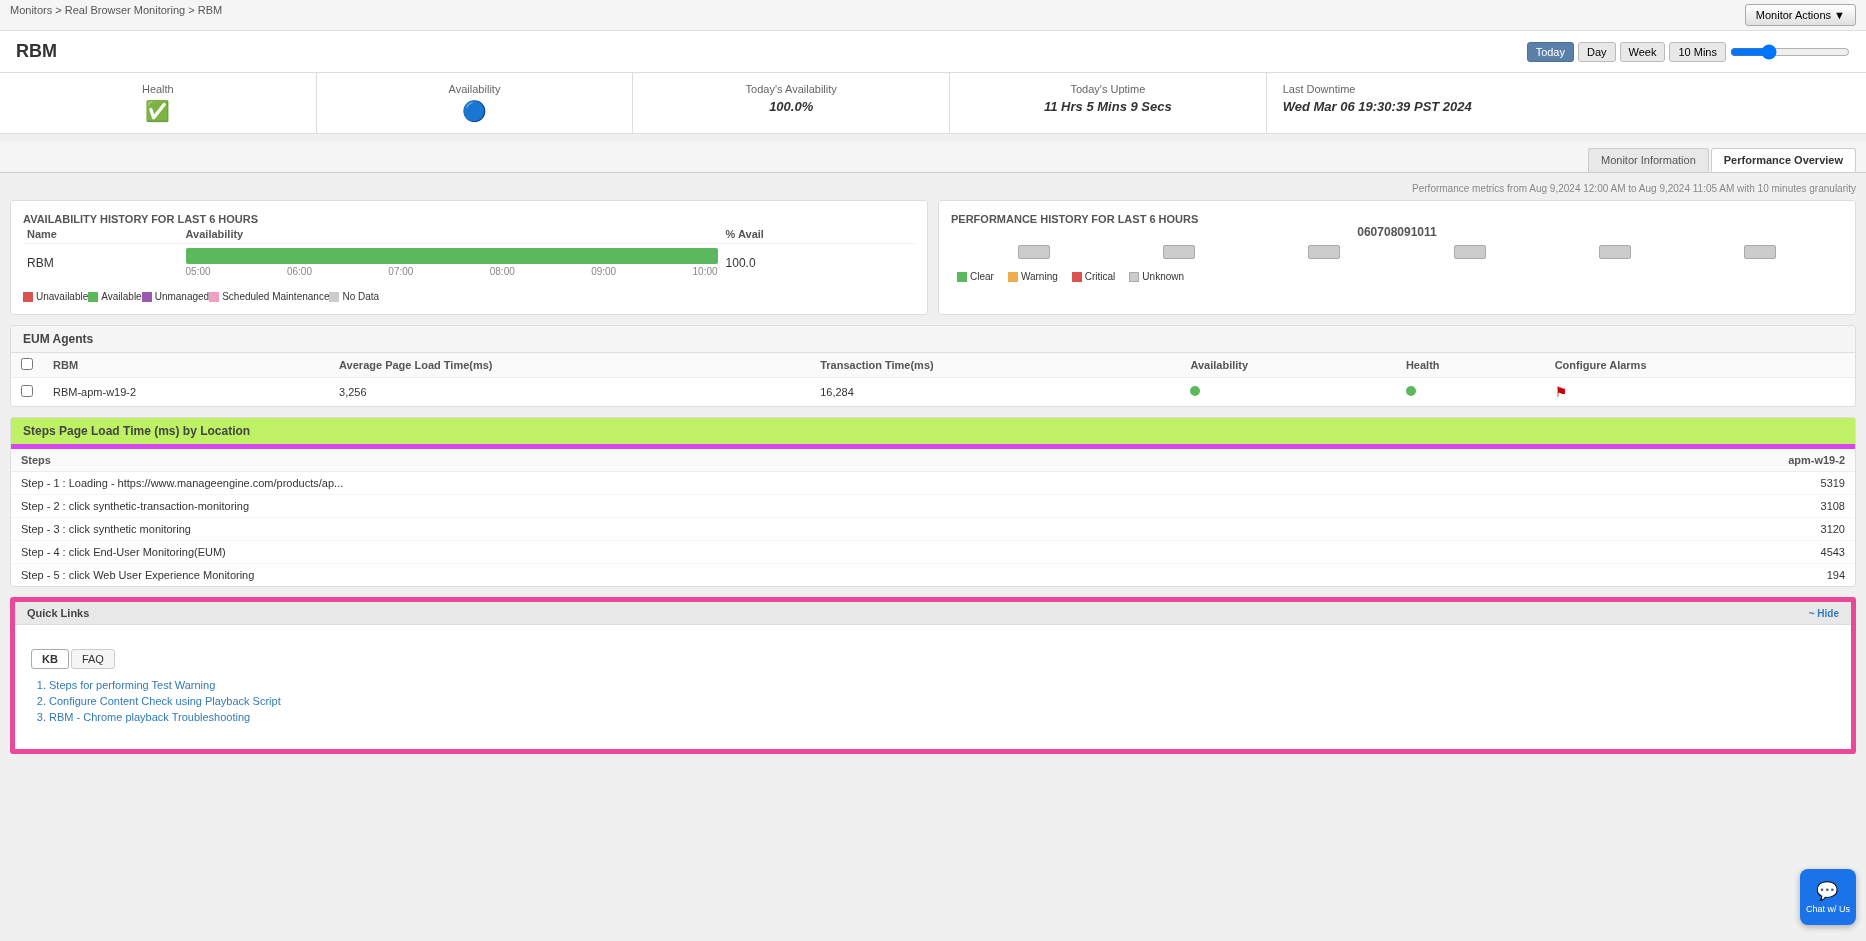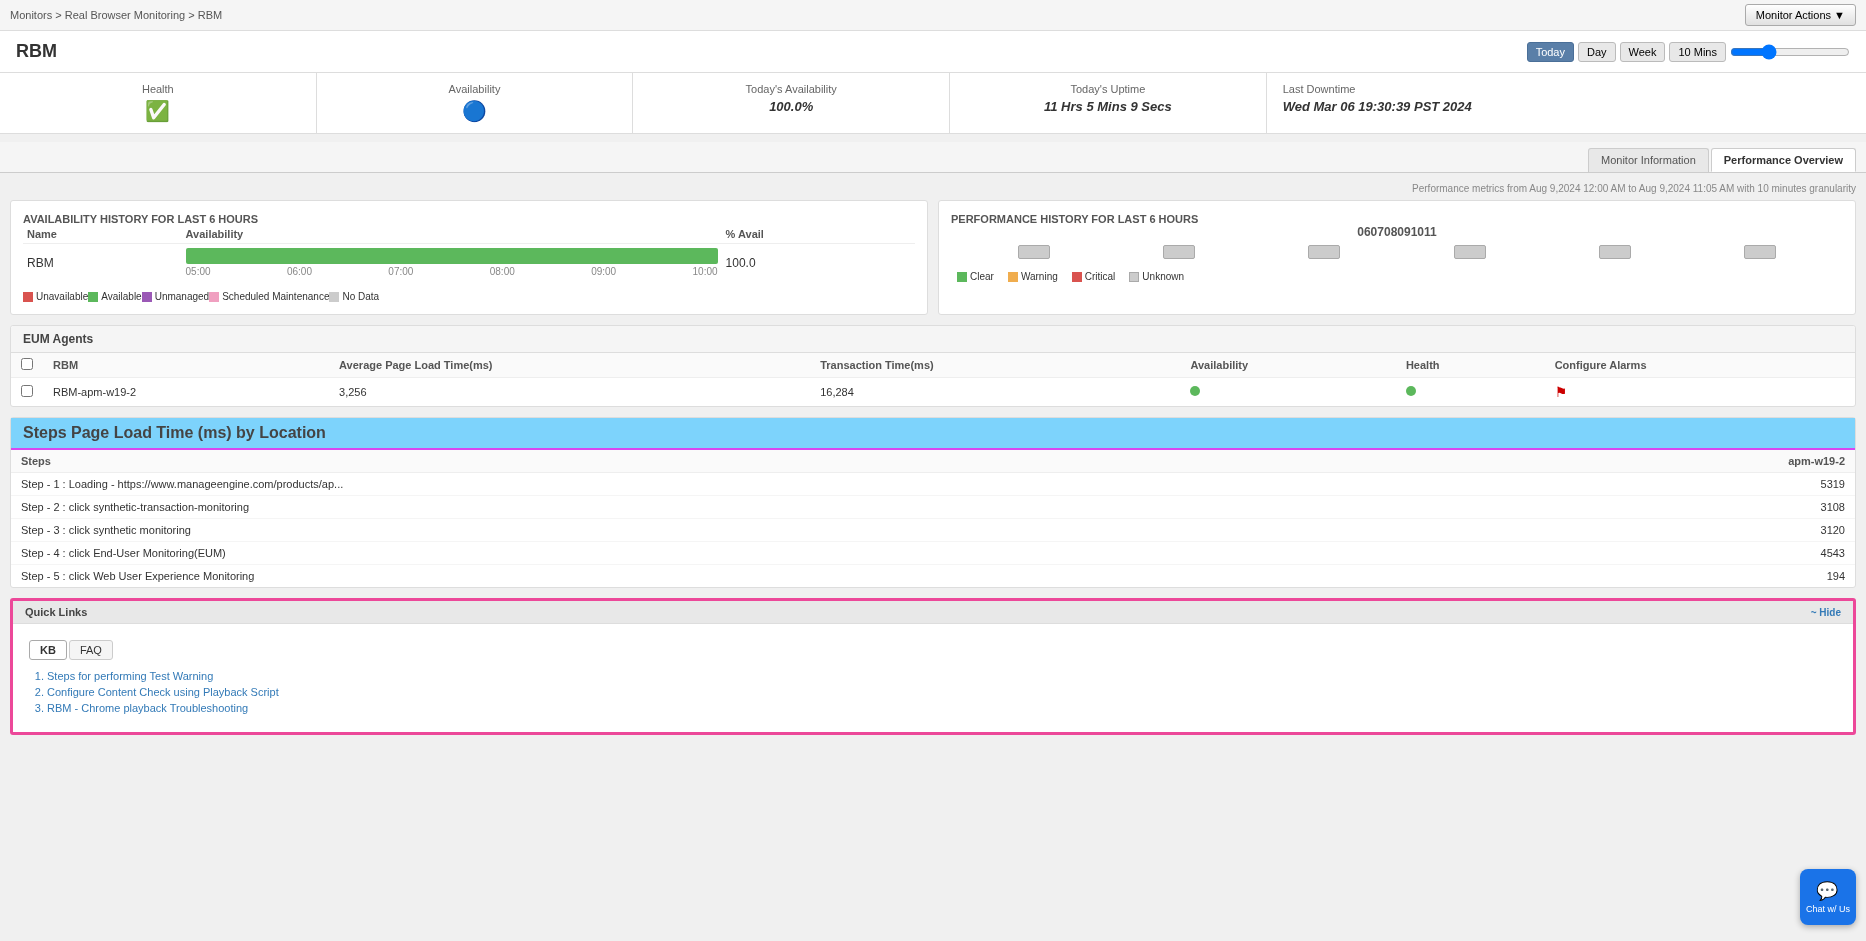--- a/index.html
+++ b/index.html
@@ -1,19 +1,19 @@
 <!DOCTYPE html>
 <html><head>
   <meta charset="utf-8">
   <style>
     * { box-sizing: border-box; margin: 0; padding: 0; }
     body { font-family: Arial, sans-serif; font-size: 12px; color: #333; background: #f0f0f0; }
 
     
-    .top-bar { background: #f5f5f5; border-bottom: 1px solid #ddd; padding: 4px 10px; display: flex; justify-content: space-between; align-items: center; }
+    .top-bar { background: #f5f5f5; border-bottom: 1px solid #ddd; padding: 4px 10px; display: flex; justify-content: space-between; }
     .breadcrumb { font-size: 11px; color: #555; }
     .monitor-actions-btn { background: linear-gradient(to bottom, #fff, #e0e0e0); border: 1px solid #aaa; border-radius: 3px; padding: 4px 10px; font-size: 11px; cursor: pointer; display: flex; align-items: center; gap: 4px; }
 
     
     .page-header { background: #fff; border-bottom: 1px solid #ddd; padding: 10px 16px; display: flex; align-items: center; justify-content: space-between; }
     .page-title { font-size: 18px; font-weight: bold; color: #333; }
     .time-nav { display: flex; align-items: center; gap: 4px; }
     .time-btn { background: #e8e8e8; border: 1px solid #bbb; border-radius: 3px; padding: 3px 8px; font-size: 11px; cursor: pointer; }
     .time-btn.active { background: #5a7fa8; color: #fff; border-color: #4a6f98; }
     .time-slider { width: 120px; }
@@ -67,32 +67,32 @@
     .section-header { background: #f5f5f5; border-bottom: 1px solid #ddd; padding: 6px 12px; font-size: 12px; font-weight: bold; color: #444; border-radius: 3px 3px 0 0; }
     .eum-table { width: 100%; border-collapse: collapse; }
     .eum-table th { font-size: 11px; color: #555; text-align: left; border-bottom: 1px solid #eee; padding: 5px 10px; background: #fafafa; }
     .eum-table td { padding: 6px 10px; border-bottom: 1px solid #f0f0f0; font-size: 11px; vertical-align: middle; }
     .eum-table tr:last-child td { border-bottom: none; }
     .green-dot { width: 10px; height: 10px; background: #5cb85c; border-radius: 50%; display: inline-block; }
     .alarm-icon { color: #c00; font-size: 14px; }
 
     
     .steps-panel { background: #fff; border: 1px solid #ddd; border-radius: 3px; margin-bottom: 10px; }
-    .steps-header { background: #7dd3fc; border-bottom: 2px solid #d946ef; padding: 6px 12px; font-size: 16px; font-weight: bold; color: #444; }
+    .steps-header { background: #bef264; border-bottom: 5px solid #d946ef; padding: 6px 12px; font-size: 12px; font-weight: bold; color: #444; }
     .steps-table { width: 100%; border-collapse: collapse; }
     .steps-table th { font-size: 11px; color: #555; text-align: left; border-bottom: 1px solid #eee; padding: 5px 10px; background: #fafafa; }
     .steps-table td { padding: 5px 10px; border-bottom: 1px solid #f5f5f5; font-size: 11px; }
     .steps-table tr:last-child td { border-bottom: none; }
     .steps-table .right { text-align: right; }
 
     
-    .quick-links-panel { background: #fff; border: 3px solid #ec4899; border-radius: 3px; margin-bottom: 10px; }
+    .quick-links-panel { background: #fff; border: 5px solid #ec4899; border-radius: 3px; margin-bottom: 10px; }
     .quick-links-header { background: #e8e8e8; border-bottom: 1px solid #ddd; padding: 5px 12px; font-size: 11px; font-weight: bold; color: #444; display: flex; justify-content: space-between; align-items: center; }
     .hide-link { font-size: 10px; color: #337ab7; cursor: pointer; }
-    .quick-links-body { padding: 16px 16px; }
+    .quick-links-body { padding: 24px 16px; }
     .kb-faq-tabs { display: flex; gap: 2px; margin-bottom: 8px; }
     .kb-tab { padding: 3px 10px; border: 1px solid #ccc; border-radius: 3px; font-size: 11px; cursor: pointer; background: #f5f5f5; }
     .kb-tab.active { background: #fff; border-color: #aaa; font-weight: bold; }
     .quick-links-list { list-style: decimal; padding-left: 18px; }
     .quick-links-list li { font-size: 11px; color: #337ab7; padding: 2px 0; cursor: pointer; }
 
     
     .chat-btn { position: fixed; bottom: 16px; right: 10px; background: #1a73e8; color: #fff; border-radius: 8px; width: 56px; height: 56px; display: flex; flex-direction: column; align-items: center; justify-content: center; font-size: 9px; cursor: pointer; box-shadow: 0 2px 6px rgba(0,0,0,0.3); text-align: center; }
     .chat-icon { font-size: 18px; margin-bottom: 2px; }
 

